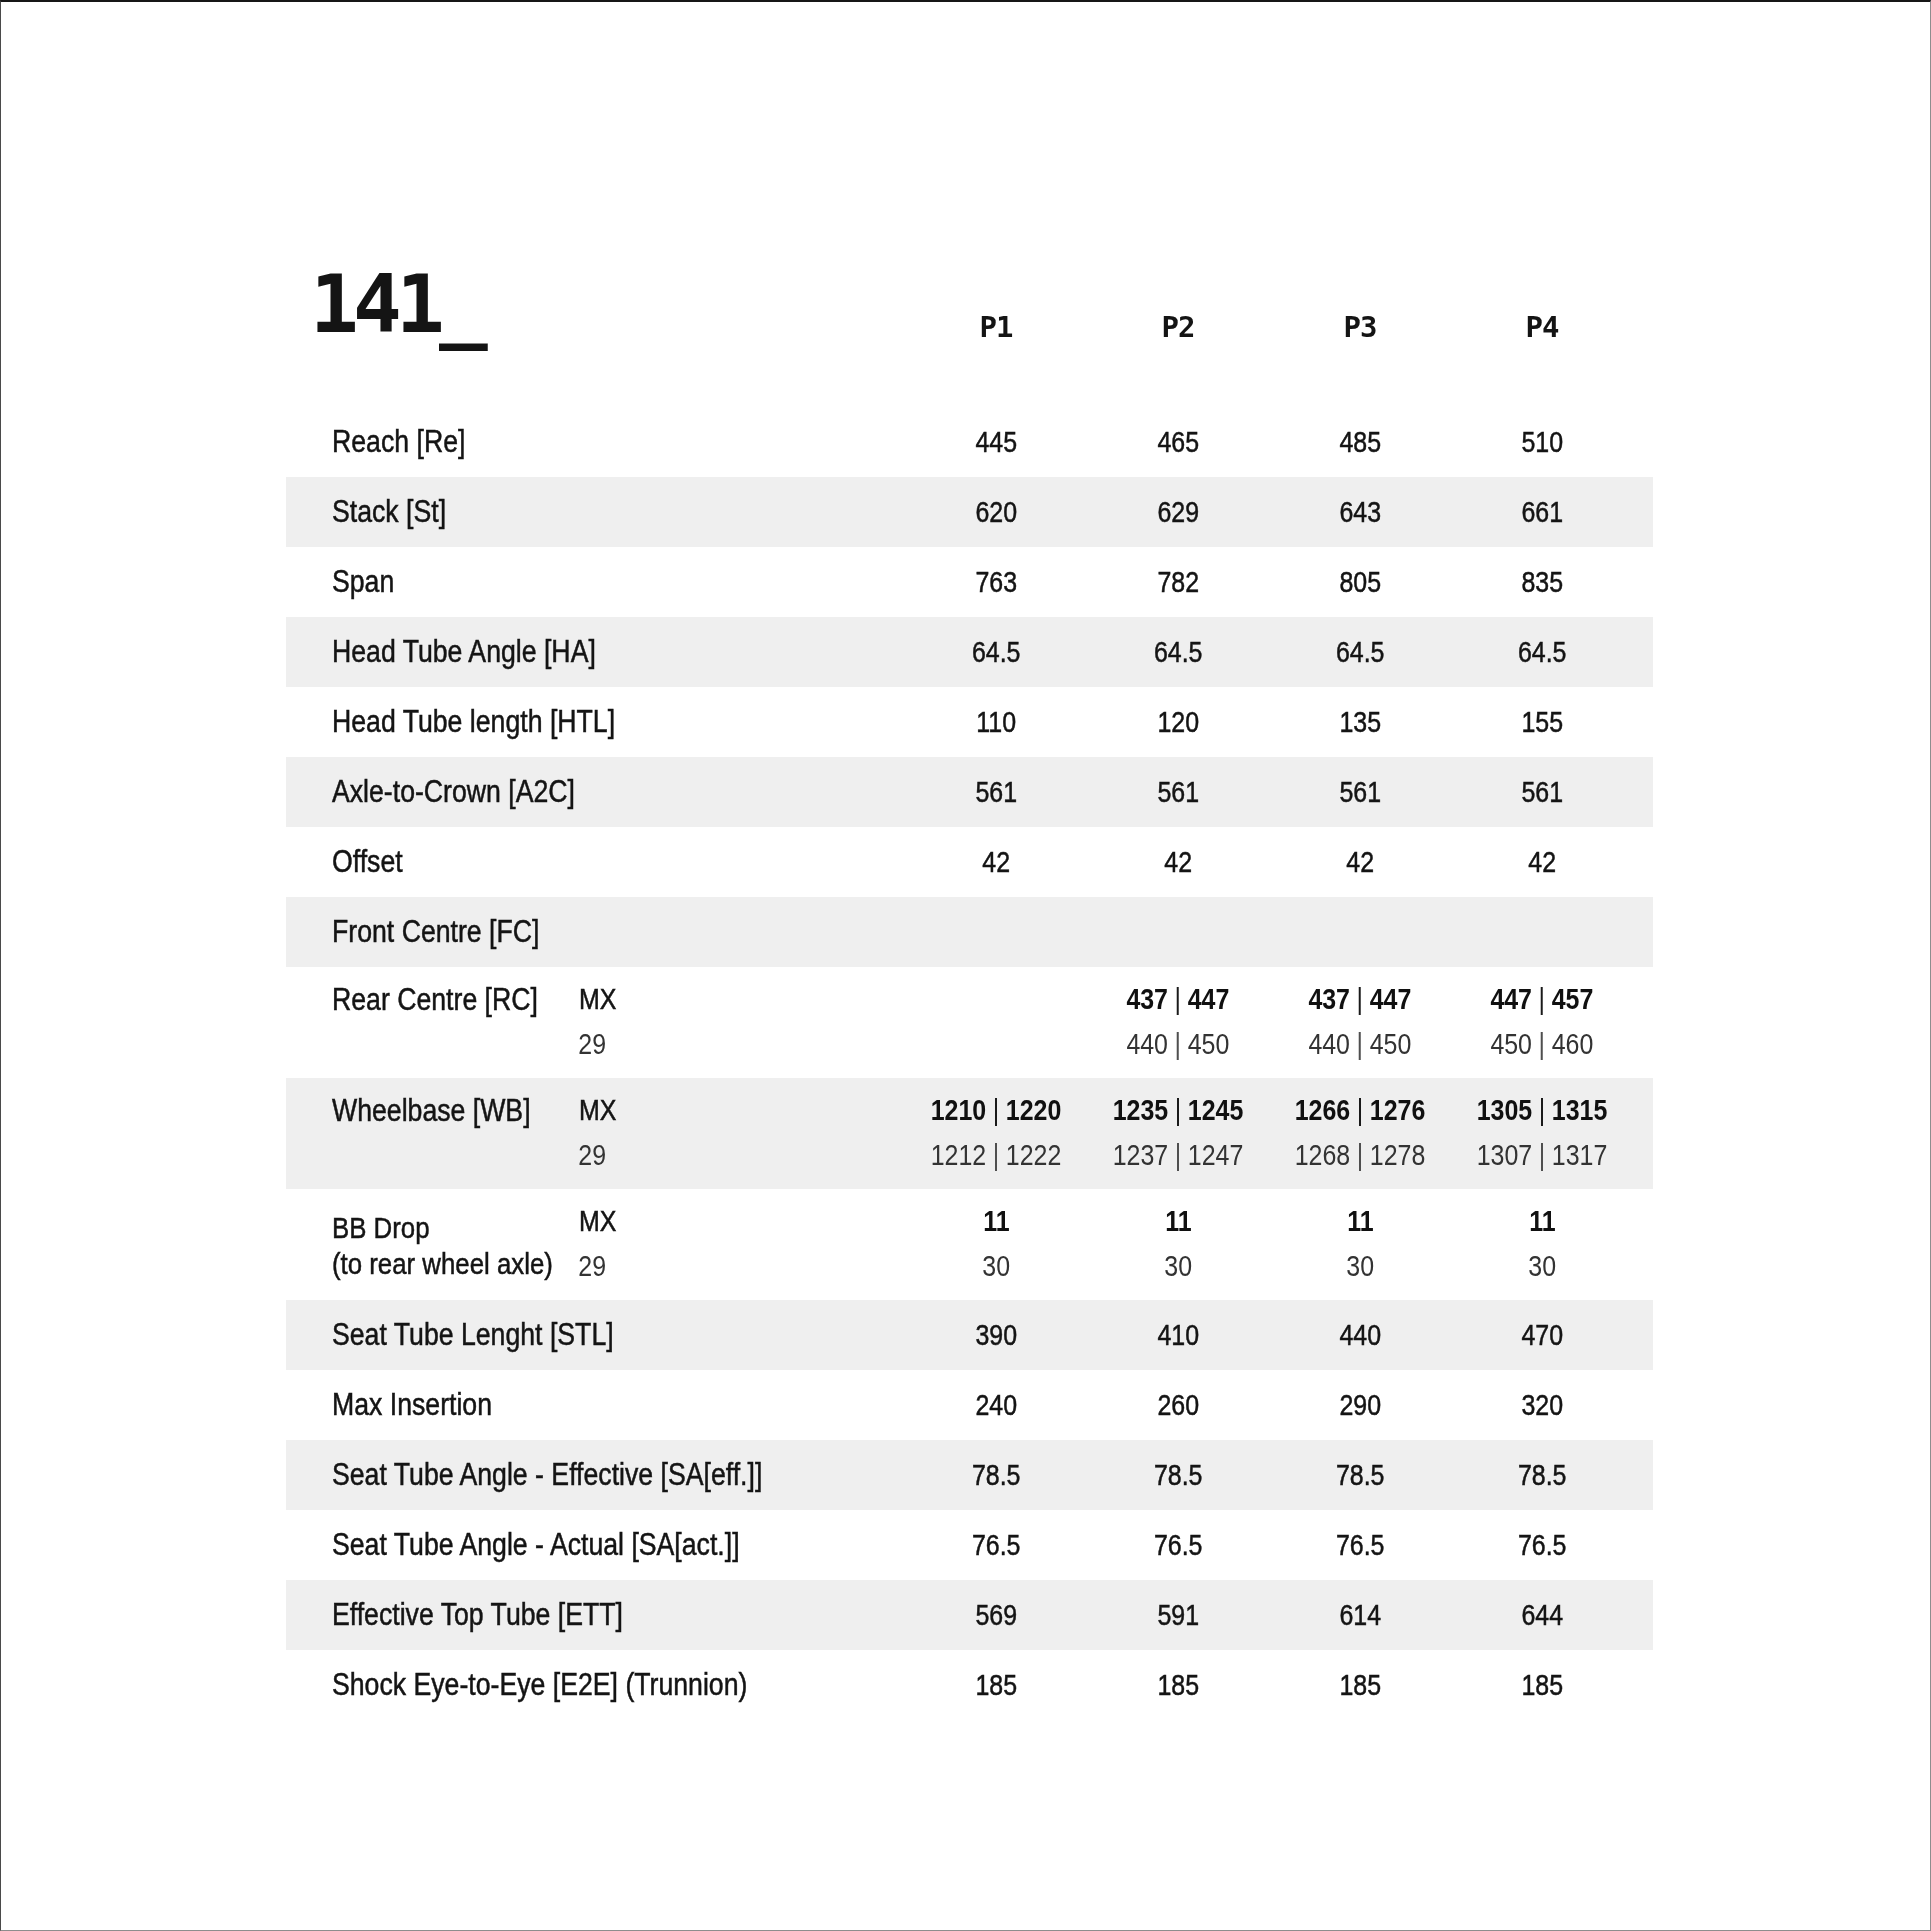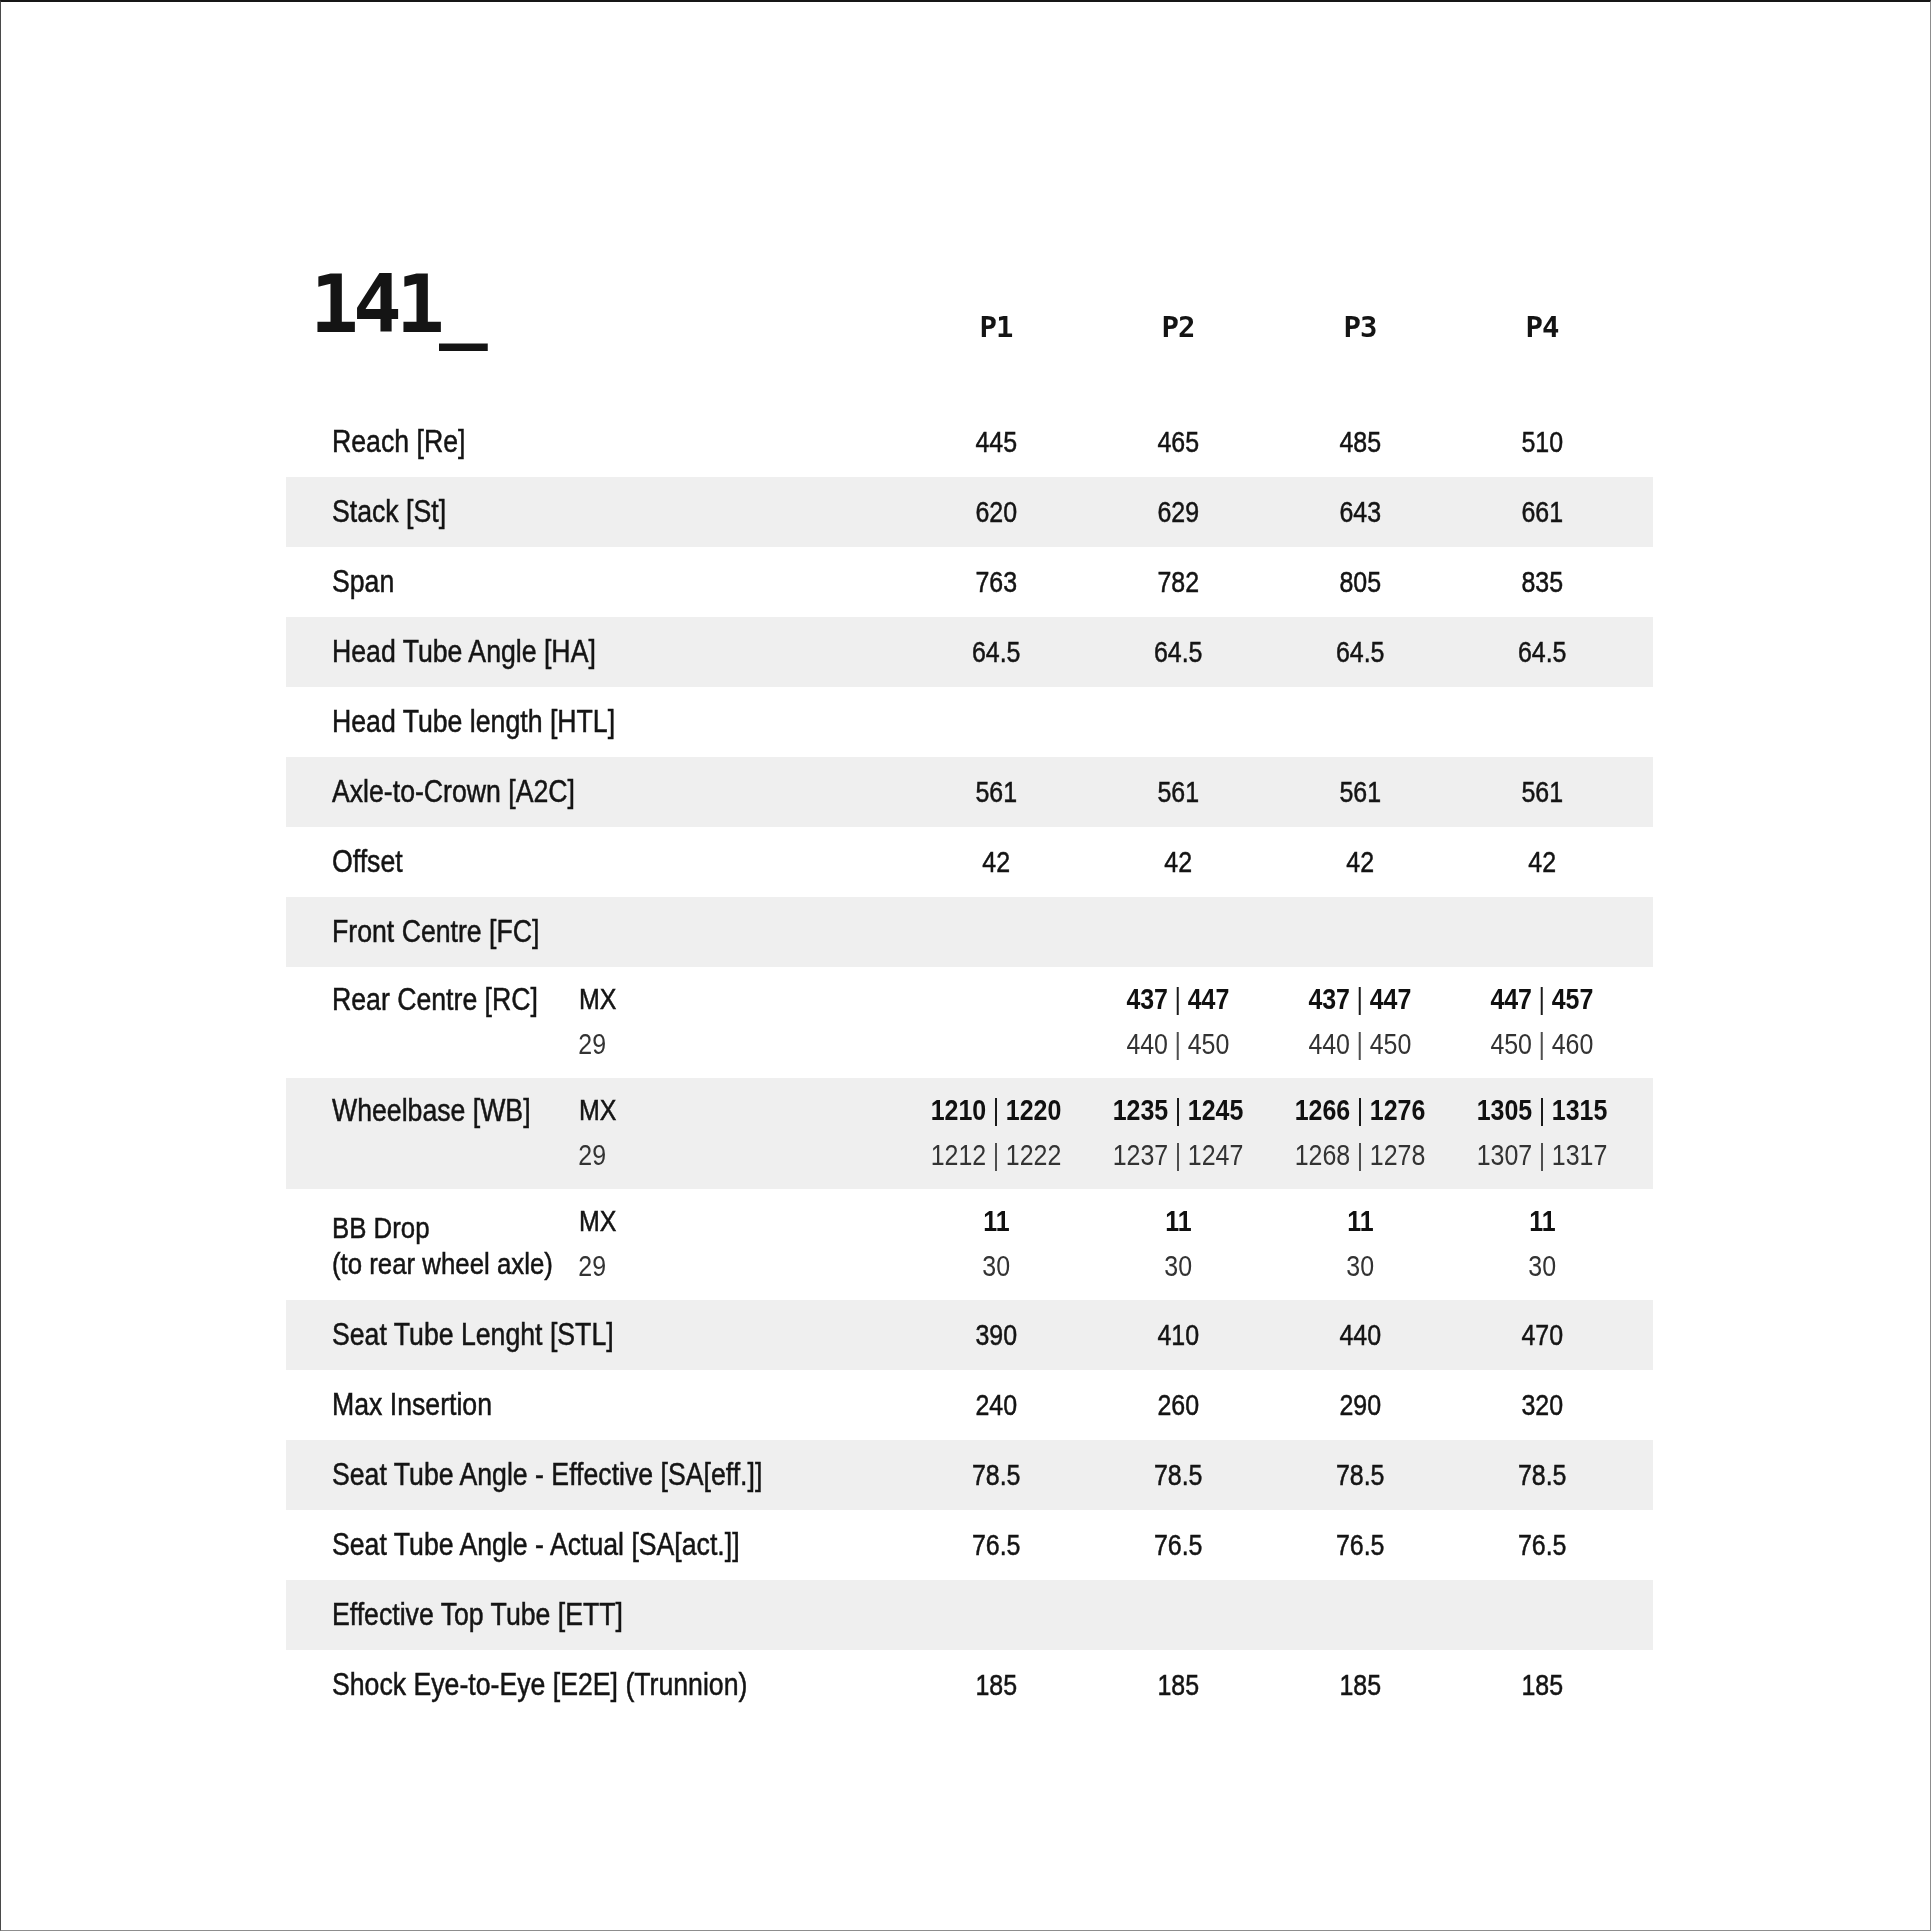--- a/index.html
+++ b/index.html
@@ -141,20 +141,34 @@
               <div class="line medium"><span class="sq">64.5</span></div>
             </div>
             <div class="cell">
               <div class="line medium"><span class="sq">64.5</span></div>
             </div>
           </div>
         </div>
         <div class="row">
           <div class="label"><span class="sq medium">Head Tube length [HTL]</span></div>
           <div class="sub"></div>
+          <div class="vals">
+            <div class="cell">
+              <div class="line medium"><span class="sq">110</span></div>
+            </div>
+            <div class="cell">
+              <div class="line medium"><span class="sq">120</span></div>
+            </div>
+            <div class="cell">
+              <div class="line medium"><span class="sq">135</span></div>
+            </div>
+            <div class="cell">
+              <div class="line medium"><span class="sq">155</span></div>
+            </div>
+          </div>
         </div>
         <div class="row shaded">
           <div class="label"><span class="sq medium">Axle-to-Crown [A2C]</span></div>
           <div class="sub"></div>
           <div class="vals">
             <div class="cell">
               <div class="line medium"><span class="sq">561</span></div>
             </div>
             <div class="cell">
               <div class="line medium"><span class="sq">561</span></div>
@@ -331,20 +345,34 @@
               <div class="line medium"><span class="sq">76.5</span></div>
             </div>
             <div class="cell">
               <div class="line medium"><span class="sq">76.5</span></div>
             </div>
           </div>
         </div>
         <div class="row shaded">
           <div class="label"><span class="sq medium">Effective Top Tube [ETT]</span></div>
           <div class="sub"></div>
+          <div class="vals">
+            <div class="cell">
+              <div class="line medium"><span class="sq">569</span></div>
+            </div>
+            <div class="cell">
+              <div class="line medium"><span class="sq">591</span></div>
+            </div>
+            <div class="cell">
+              <div class="line medium"><span class="sq">614</span></div>
+            </div>
+            <div class="cell">
+              <div class="line medium"><span class="sq">644</span></div>
+            </div>
+          </div>
         </div>
         <div class="row">
           <div class="label"><span class="sq medium">Shock Eye-to-Eye [E2E] (Trunnion)</span></div>
           <div class="sub"></div>
           <div class="vals">
             <div class="cell">
               <div class="line medium"><span class="sq">185</span></div>
             </div>
             <div class="cell">
               <div class="line medium"><span class="sq">185</span></div>

